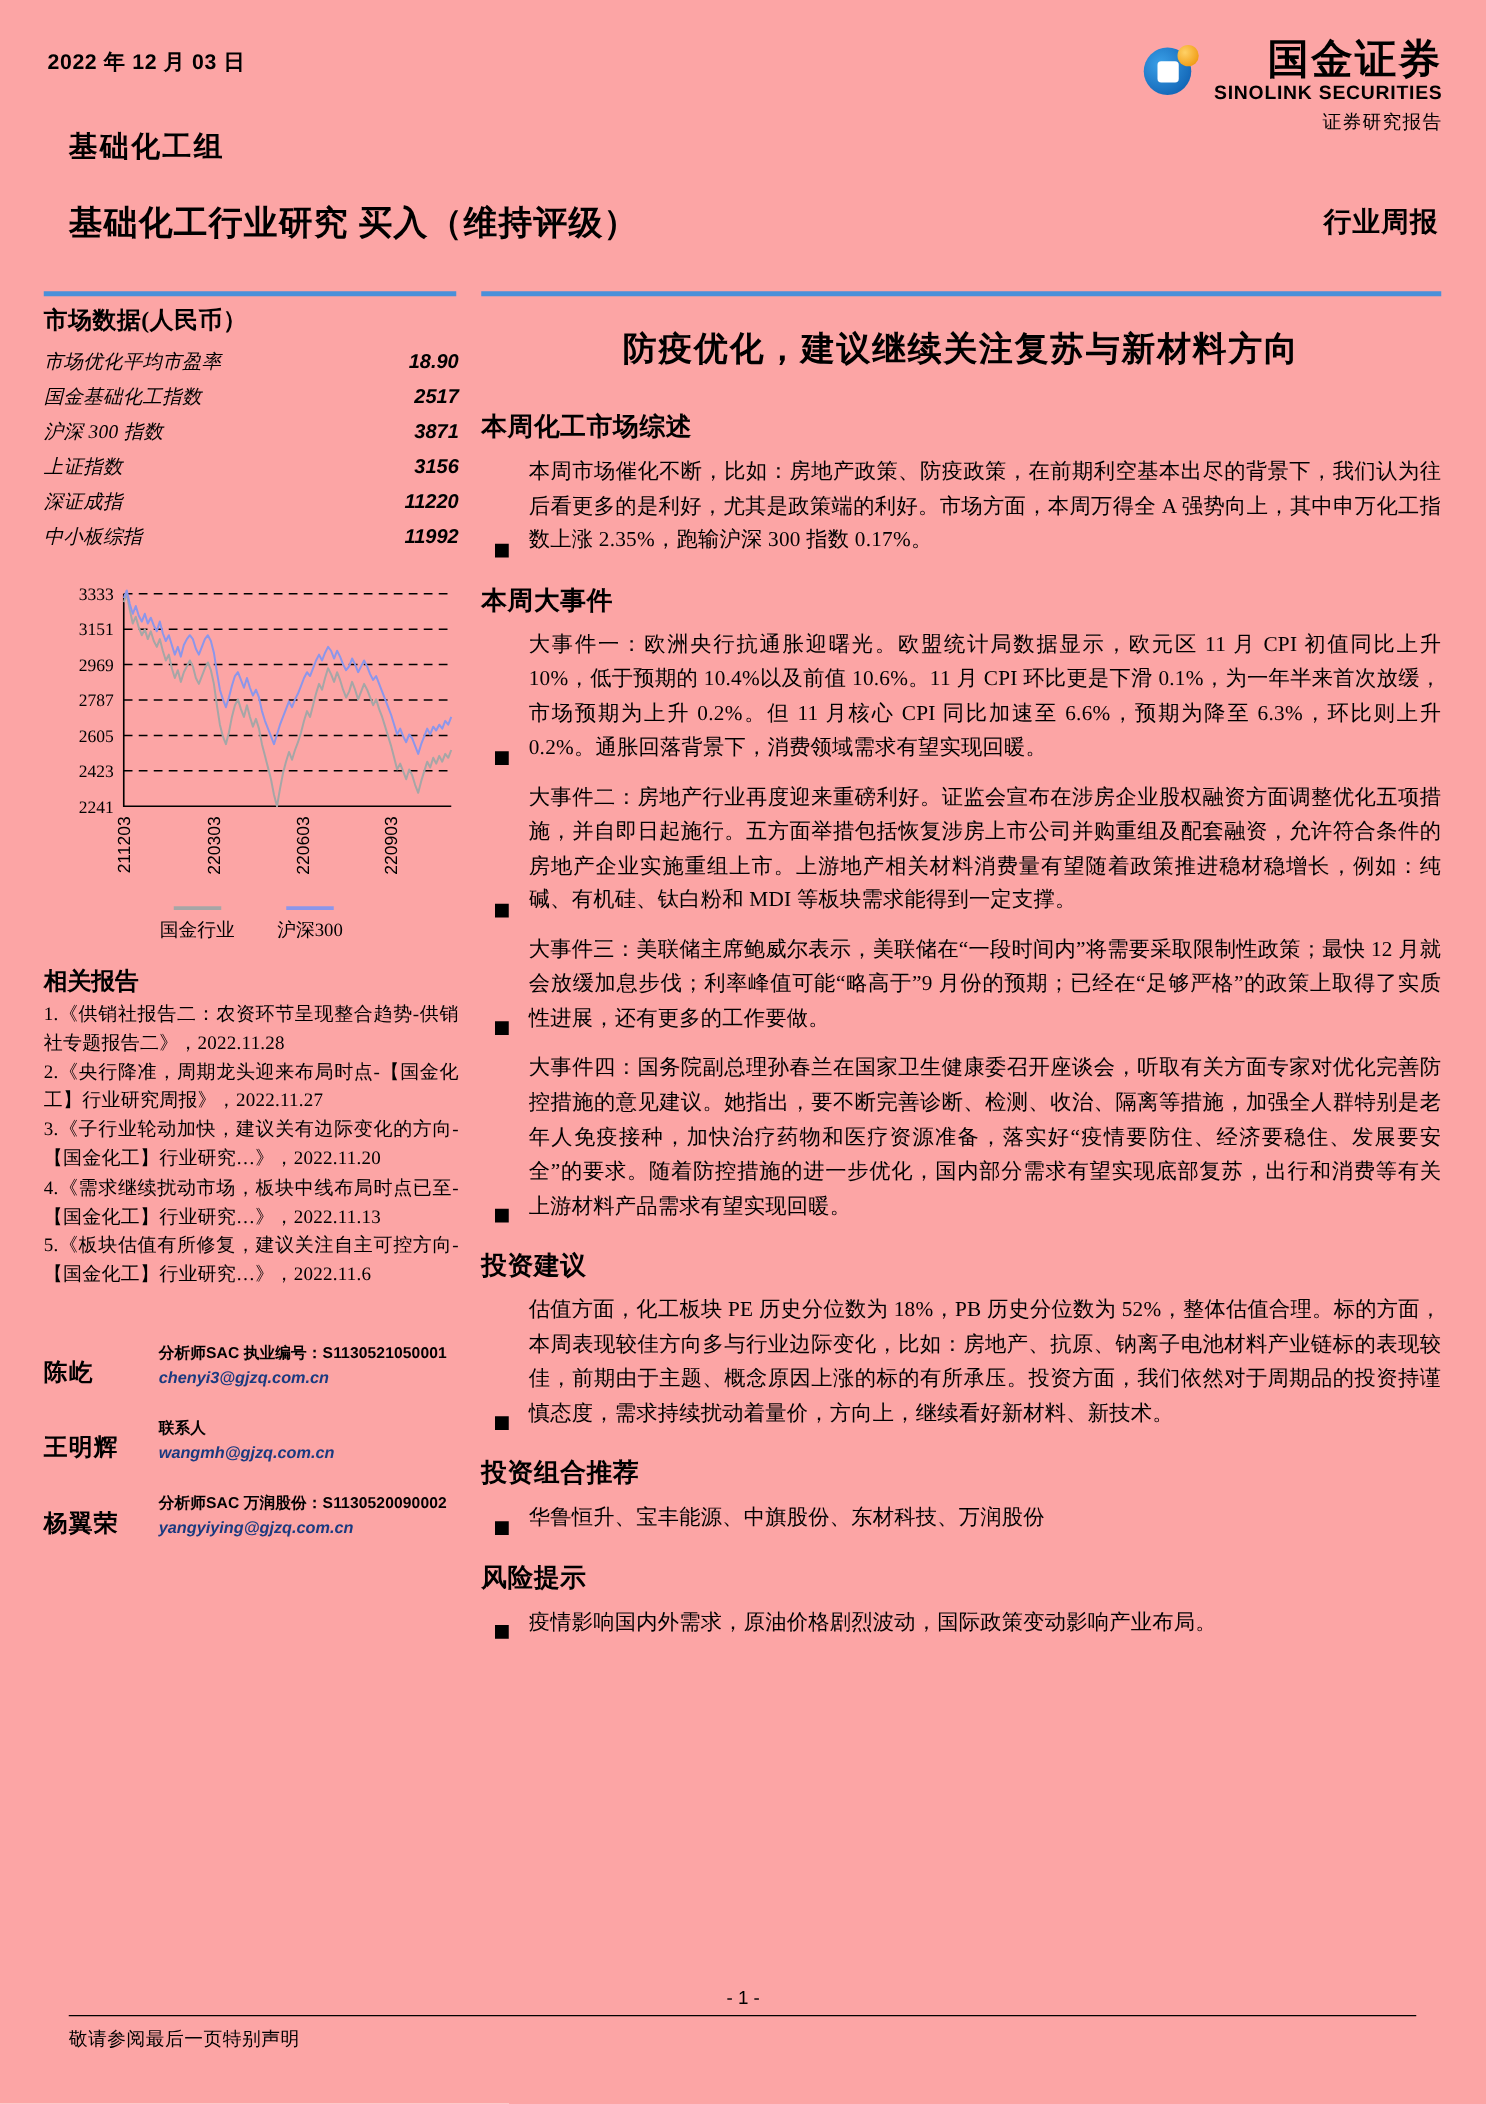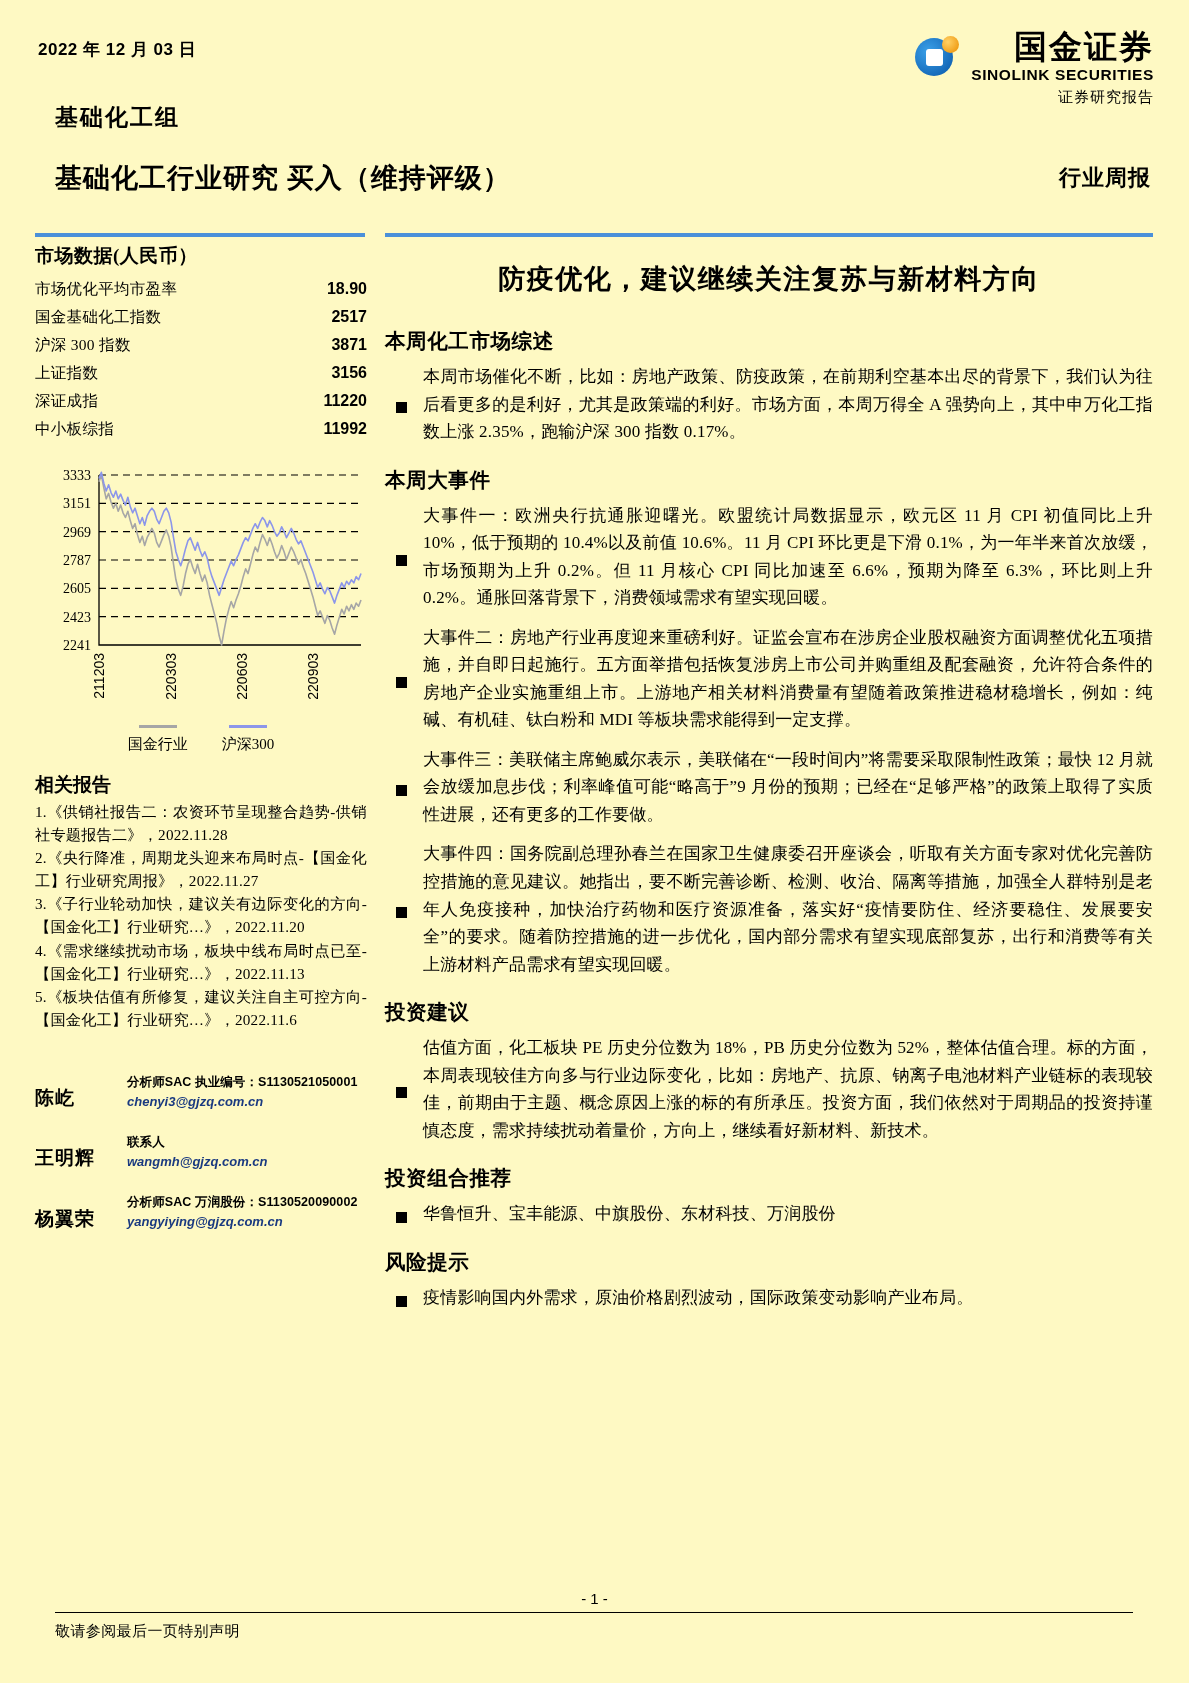--- a/index.html
+++ b/index.html
@@ -4,21 +4,21 @@
 <style>
   html, body {
     margin: 0;
     padding: 0;
     background: #ffffff;
   }
   .page {
     position: relative;
     width: 1189px;
     height: 1683px;
-    background: #fef9c3;
+    background: #fca5a5;
     font-family: "Liberation Serif", "DejaVu Serif", serif;
     color: #000000;
     overflow: hidden;
     box-sizing: border-box;
   }
 
   
   .doc-date {
     position: absolute;
     left: 38px;
@@ -148,20 +148,21 @@
   .sec-title {
     font-size: 19px;
     font-weight: bold;
     letter-spacing: 0.5px;
     margin: 0 0 6px 0;
   }
   .mkt-table {
     width: 100%;
     border-collapse: collapse;
     font-size: 15.5px;
+    font-style: italic;
   }
   .mkt-table td {
     padding: 3.5px 0;
     vertical-align: baseline;
   }
   .mkt-label {
     text-align: left;
     letter-spacing: 0.3px;
   }
   .mkt-value {
@@ -254,21 +255,21 @@
   }
   .h2 {
     font-size: 20.5px;
     font-weight: bold;
     letter-spacing: 0.6px;
     margin: 20px 0 8px 0;
   }
   .h2.first { margin-top: 16px; }
   .bullet-row {
     display: flex;
-    align-items: center;
+    align-items: flex-end;
     margin-bottom: 12px;
   }
   .bullet-mark {
     flex: 0 0 38px;
     padding-top: 7px;
   }
   .bullet-mark i {
     display: block;
     width: 11px;
     height: 11px;

